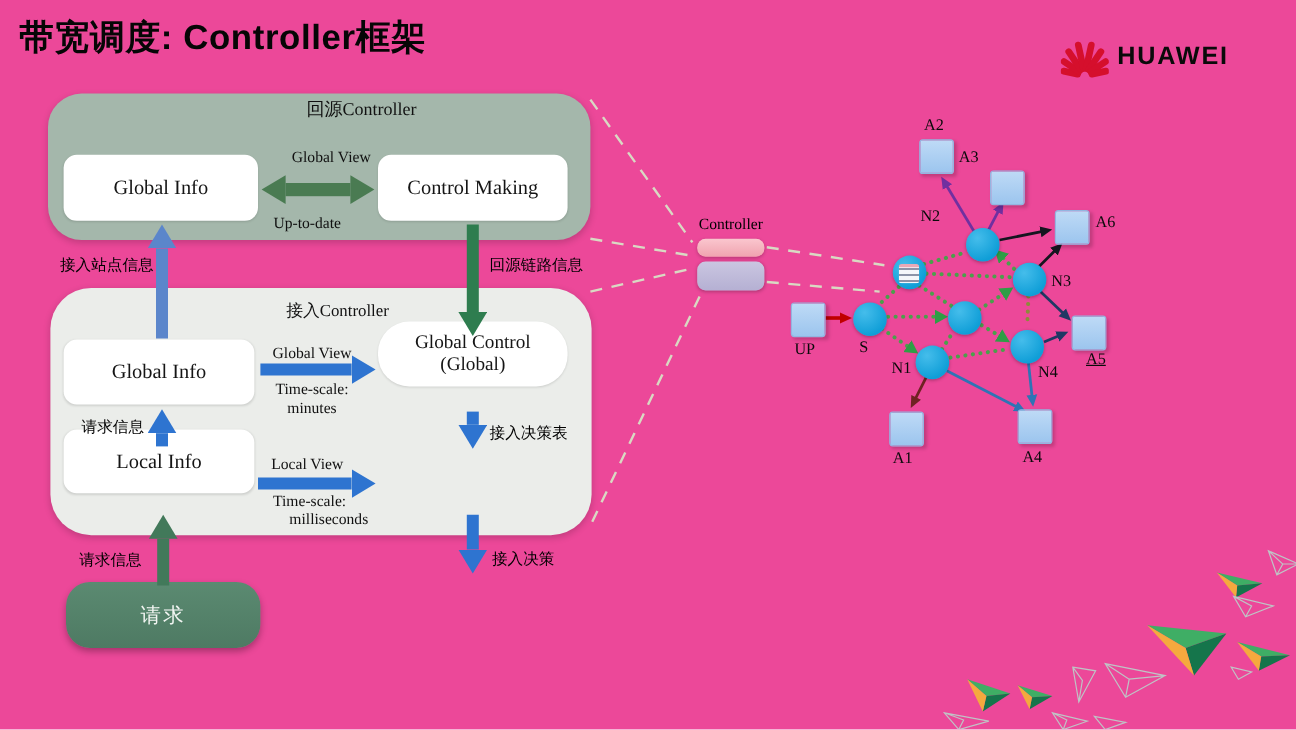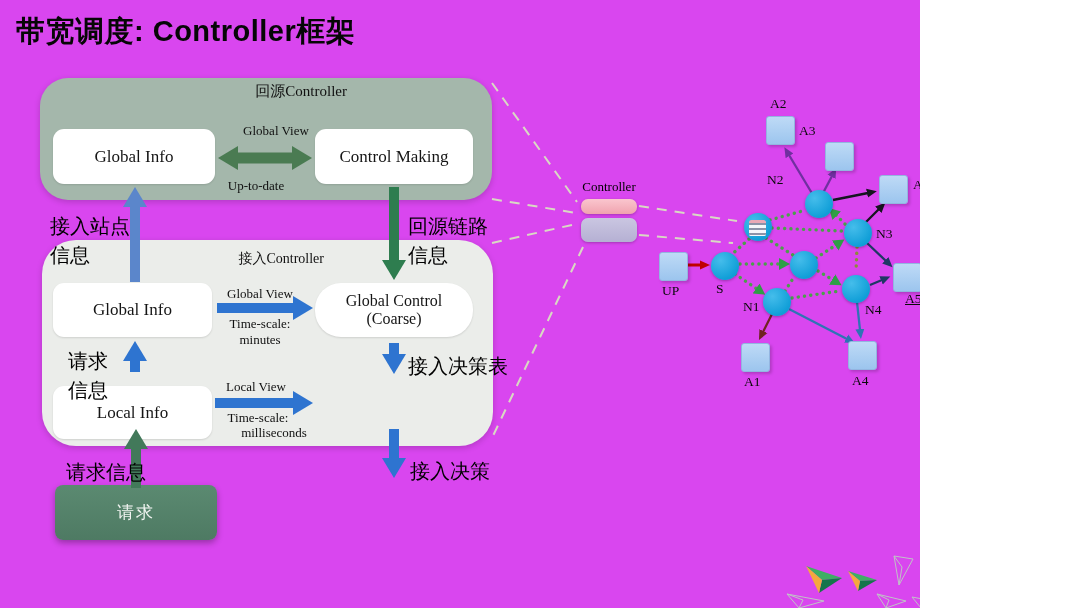--- a/index.html
+++ b/index.html
@@ -1,38 +1,38 @@
 <!DOCTYPE html>
 <html><head>
 <meta charset="utf-8">
 <style>
   html,body{margin:0;padding:0;background:#fff;}
-  .slide{position:relative;width:920px;height:608px;background:#d946ef;overflow:hidden;
+  .slide{position:relative;width:1080px;height:608px;background:#ec4899;overflow:hidden;
          font-family:"Liberation Serif","DejaVu Serif",serif;color:#000;}
   .abs{position:absolute;}
   
   .page-title{left:16px;top:12px;font-family:"Liberation Sans","DejaVu Sans",sans-serif;
               font-weight:bold;font-size:29px;letter-spacing:.5px;color:#060606;z-index:6;}
   .logo{left:884px;top:26px;display:flex;align-items:center;gap:7px;z-index:6;}
   .logo-text{font-family:"Liberation Sans","DejaVu Sans",sans-serif;font-weight:bold;
              font-size:21px;letter-spacing:1.5px;color:#0a0a0a;}
   
   .cont{border-radius:28px;box-shadow:0 2px 6px rgba(0,0,0,.18);z-index:1;}
   .cont-origin{left:40px;top:78px;width:452px;height:122px;background:#a4b7ab;}
   .cont-access{left:42px;top:240px;width:451px;height:206px;background:#ebedea;border-radius:34px;}
   .cont-title{font-size:15px;text-align:right;z-index:2;color:#111;}
   .wbox{background:#fff;border-radius:11px;display:flex;flex-direction:column;align-items:center;
         justify-content:center;text-align:center;font-size:17px;color:#151515;z-index:2;
         box-shadow:0 1px 2px rgba(0,0,0,.12);line-height:1.15;}
   .wbox .sub{font-size:16px;}
-  .gbox{background:linear-gradient(180deg,#5b8a71,#4e7a63);border-radius:8px;display:flex;
+  .gbox{background:linear-gradient(180deg,#5b8a71,#4e7a63);border-radius:20px;display:flex;
         align-items:center;justify-content:center;color:#f2f5f2;font-size:17px;z-index:2;
         box-shadow:0 3px 6px rgba(0,0,0,.3);letter-spacing:2px;}
   .small-lbl{font-size:13px;text-align:center;z-index:4;color:#101010;}
-  .cn-lbl{font-size:20px;line-height:1.45;z-index:4;color:#000;}
+  .cn-lbl{font-size:13px;line-height:1.45;z-index:4;color:#000;}
   .nowrap{white-space:nowrap;}
   
   .ctrl-lbl{left:574px;top:179px;width:70px;font-size:13px;text-align:center;z-index:4;}
   .chip{border-radius:7px;z-index:4;box-shadow:0 1px 3px rgba(0,0,0,.25);}
   .chip-pink{left:581px;top:199px;width:56px;height:15px;background:linear-gradient(180deg,#fac6ce,#f0a3af);}
   .chip-purple{left:581px;top:218px;width:56px;height:24px;background:linear-gradient(180deg,#cac6e1,#b5b0d3);}
   
   .sq{width:27px;height:27px;border-radius:3px;background:linear-gradient(180deg,#bedaf6,#9cc5ee);
       border:1px solid #93b5e0;box-shadow:2px 2px 3px rgba(0,0,0,.18);z-index:4;}
   .nd{width:28px;height:28px;border-radius:50%;z-index:4;
@@ -44,39 +44,54 @@
   .net-lbl{font-size:13.5px;z-index:5;color:#0a0a0a;}
   svg.art{position:absolute;left:0;top:0;z-index:3;}
 </style>
 </head>
 <body>
 
 <div class="slide">
 
   <div class="abs page-title">带宽调度: Controller框架</div>
 
+  <div class="abs logo">
+    <svg width="40" height="42" viewBox="0 0 40 42">
+      <g stroke="#d50f2c" stroke-width="5.6" stroke-linecap="round">
+        <line x1="14.1" y1="35.8" x2="2.4" y2="33.3"></line>
+        <line x1="15.0" y1="33.6" x2="2.6" y2="25.3"></line>
+        <line x1="16.6" y1="32.0" x2="6.6" y2="17.1"></line>
+        <line x1="18.8" y1="31.1" x2="14.6" y2="11.6"></line>
+        <line x1="21.2" y1="31.1" x2="25.4" y2="11.6"></line>
+        <line x1="23.4" y1="32.0" x2="33.4" y2="17.1"></line>
+        <line x1="25.0" y1="33.6" x2="37.4" y2="25.3"></line>
+        <line x1="25.9" y1="35.8" x2="37.6" y2="33.3"></line>
+      </g>
+    </svg>
+    <span class="logo-text">HUAWEI</span>
+  </div>
 
   <div class="abs cont cont-origin"></div>
   <div class="abs cont-title" style="left:147px;top:82px;width:200px;">回源Controller</div>
 
   <div class="abs wbox" style="left:53px;top:129px;width:162px;height:55px;">Global Info</div>
   <div class="abs wbox" style="left:315px;top:129px;width:158px;height:55px;">Control Making</div>
 
   <div class="abs small-lbl" style="left:236px;top:123px;width:80px;">Global View</div>
   <div class="abs small-lbl" style="left:216px;top:178px;width:80px;">Up-to-date</div>
 
   <div class="abs cont cont-access"></div>
   <div class="abs cont-title" style="left:194px;top:250px;width:130px;font-size:14px;">接入Controller</div>
 
   <div class="abs wbox" style="left:53px;top:283px;width:159px;height:54px;">Global Info</div>
-  <div class="abs wbox" style="left:315px;top:283px;width:158px;height:54px;font-size:16px;border-radius:26px;">
+  <div class="abs wbox" style="left:315px;top:268px;width:158px;height:54px;font-size:16px;border-radius:26px;">
     <span>Global Control</span>
-    <span class="sub">(Coarse)</span>
+    <span class="sub">(Global)</span>
   </div>
-  <div class="abs wbox" style="left:53px;top:386px;width:159px;height:53px;">Local Info</div>
+  <div class="abs wbox" style="left:53px;top:358px;width:159px;height:53px;">Local Info</div>
 
   <div class="abs small-lbl" style="left:218px;top:286px;width:84px;">Global View</div>
   <div class="abs small-lbl" style="left:218px;top:316px;width:84px;">Time-scale:</div>
   <div class="abs small-lbl" style="left:218px;top:332px;width:84px;">minutes</div>
   <div class="abs small-lbl" style="left:214px;top:379px;width:84px;">Local View</div>
   <div class="abs small-lbl" style="left:216px;top:410px;width:84px;">Time-scale:</div>
   <div class="abs small-lbl" style="left:232px;top:425px;width:84px;">milliseconds</div>
 
   <div class="abs cn-lbl" style="left:50px;top:212px;width:88px;">接入站点信息</div>
   <div class="abs cn-lbl" style="left:408px;top:212px;width:88px;">回源链路信息</div>

